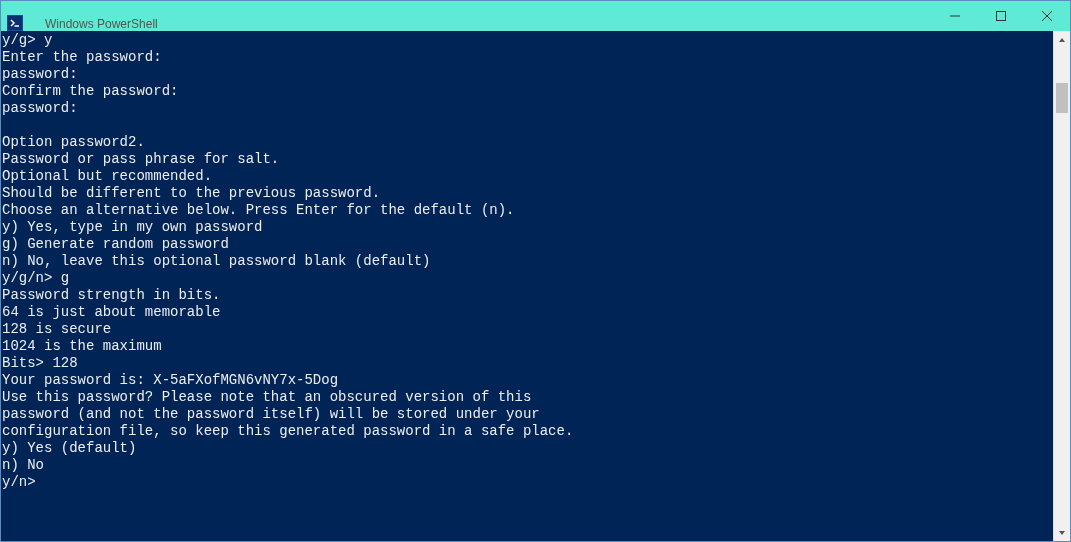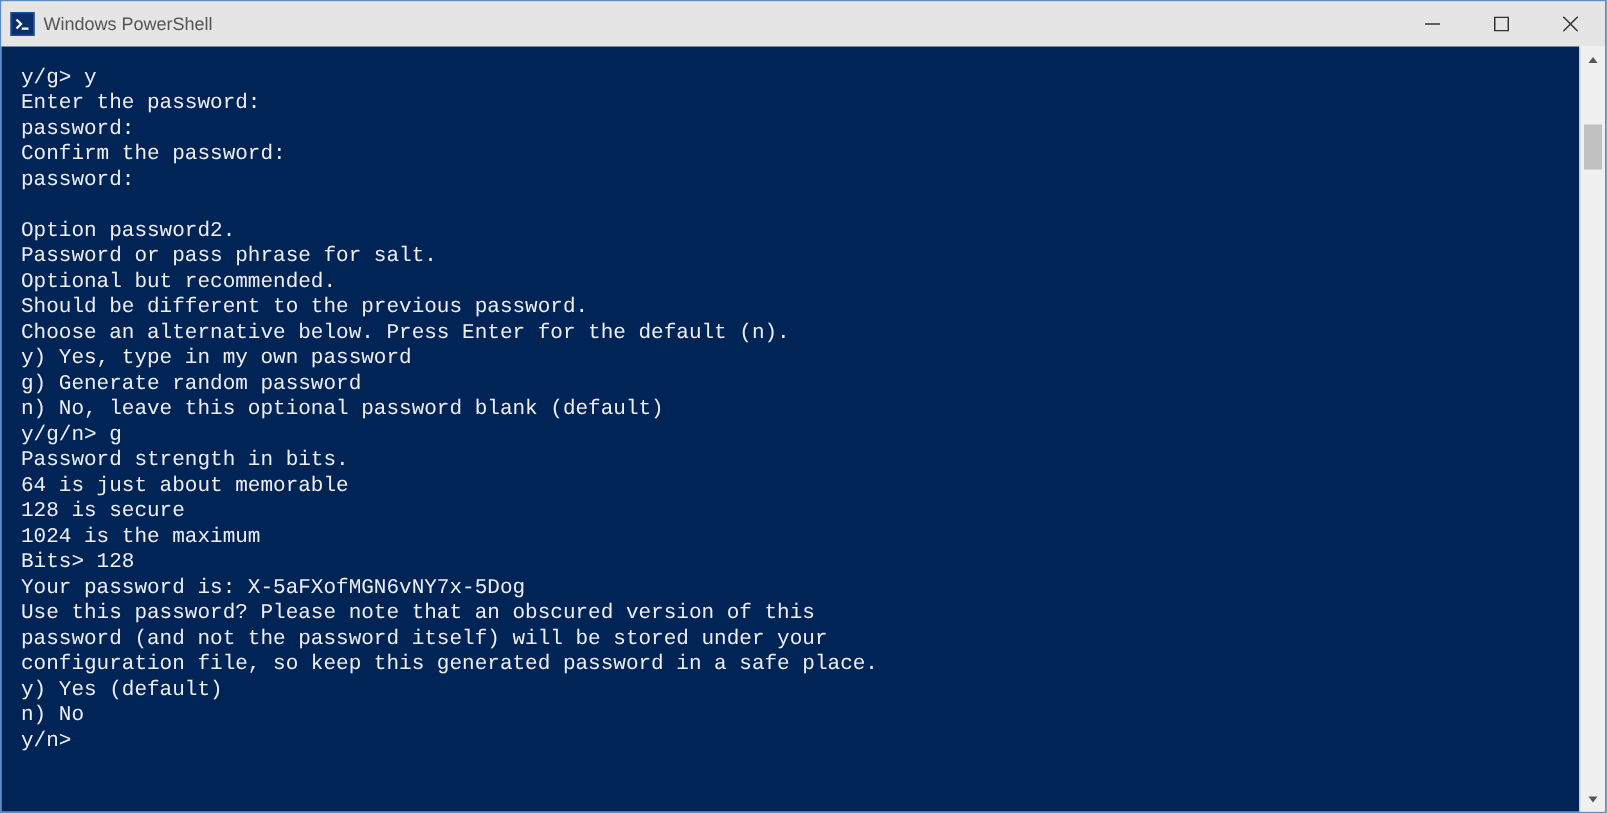--- a/index.html
+++ b/index.html
@@ -17,25 +17,26 @@
     .window {
       width: 100%;
       height: 100%;
       border: 1px solid #5a8cc2;
       display: flex;
       flex-direction: column;
       background: #fff;
     }
     .titlebar {
       height: 30px;
-      background: #e5e5e5;
+      background: #5eead4;
       display: flex;
-      align-items: center;
+      align-items: flex-end;
       padding-left: 6px;
       flex-shrink: 0;
+      gap: 16px;
     }
     .titlebar-icon {
       width: 16px;
       height: 16px;
       background: #0a2f6e;
       display: flex;
       align-items: center;
       justify-content: center;
       margin-right: 6px;
       border: 1px solid #1a4a9a;
@@ -74,21 +75,21 @@
       display: flex;
       min-height: 0;
     }
     .console {
       flex: 1;
       background: #012456;
       color: #eeedf0;
       font-family: Consolas, "Courier New", monospace;
       font-size: 14px;
       line-height: 17px;
-      padding: 13px;
+      padding: 1px;
       white-space: pre;
       overflow: hidden;
     }
     .scrollbar {
       width: 17px;
       background: #f0f0f0;
       position: relative;
       display: flex;
       flex-direction: column;
       border-left: 1px solid #ddd;

